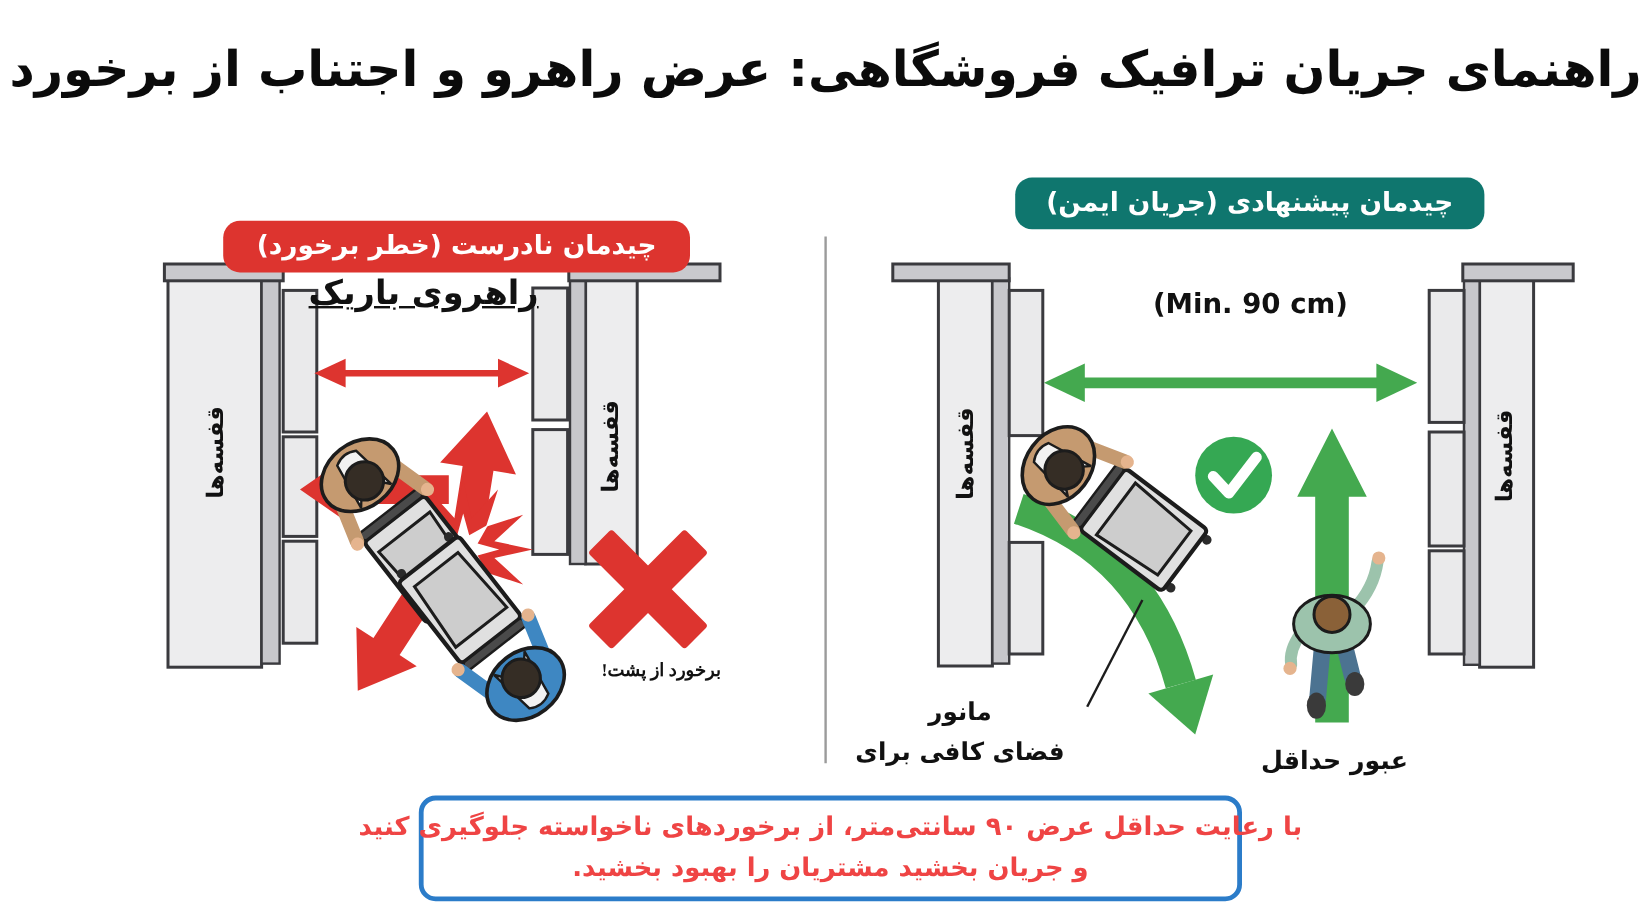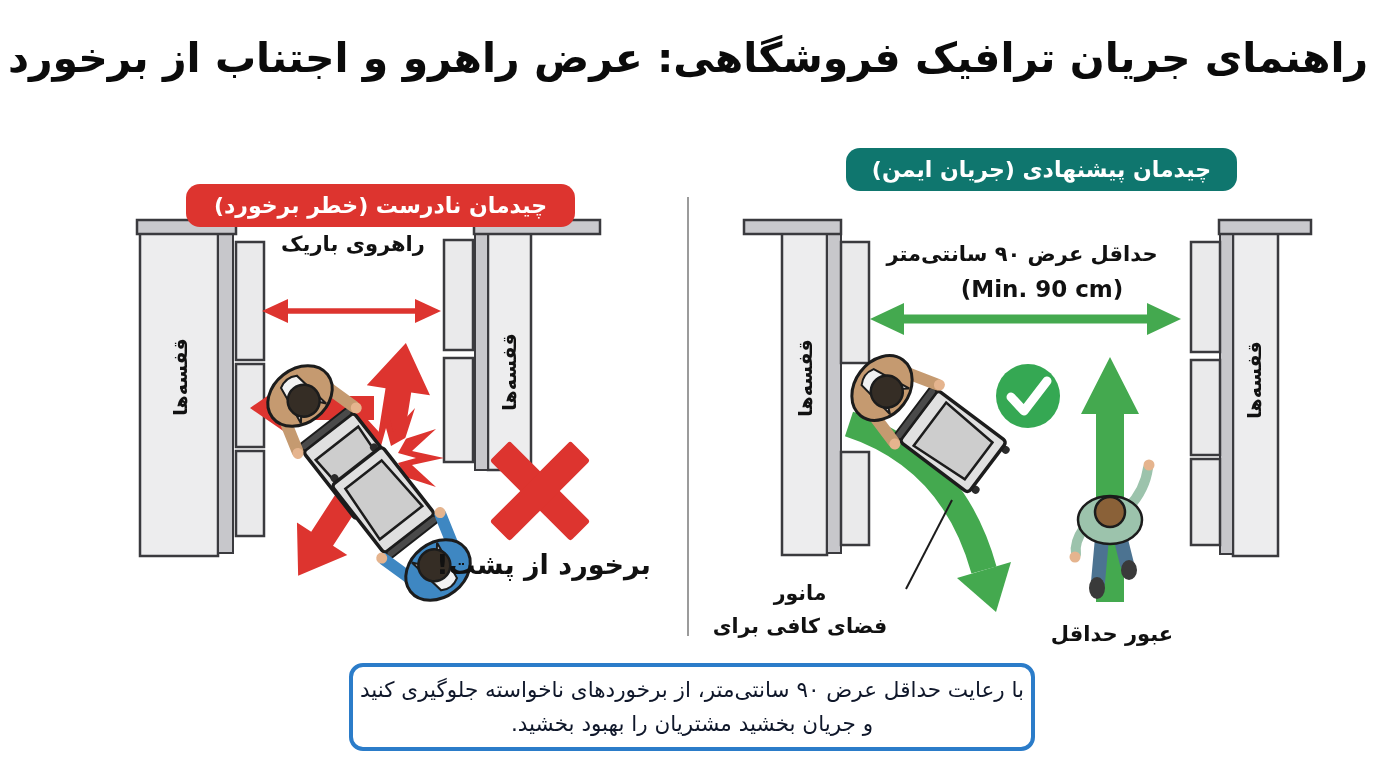--- a/index.html
+++ b/index.html
@@ -16,35 +16,35 @@
     left:0;top:34px;width:1376px;font-size:41px;letter-spacing:-0.5px;
     font-weight:800;color:#0b0b0b;
   }
   .banner{
     height:43px;line-height:43px;border-radius:14px;color:#fff;
     font-size:22px;white-space:nowrap;
   }
   .banner-left{left:186px;top:148px;width:389px;background:#DD342F;margin-top:36px;}
   .banner-right{left:846px;top:148px;width:391px;background:#0f766e;}
   .two-line span{display:block;white-space:nowrap;}
-  .narrow-label{left:243px;top:227px;width:220px;font-size:21px;line-height:34px;}
+  .narrow-label{left:243px;top:227px;width:220px;font-size:28px;line-height:34px;text-decoration:underline;}
   .minwidth-label{left:872px;top:237px;width:300px;font-size:21px;line-height:35px;}
   .minwidth-label .latin{font-size:23px;margin-left:40px;}
-  .collision-label{left:451px;top:549px;width:200px;font-size:27px;white-space:nowrap;}
+  .collision-label{left:451px;top:549px;width:200px;font-size:15px;white-space:nowrap;font-family:Liberation Serif, serif;}
   .maneuver-label{left:700px;top:577px;width:200px;font-size:20.5px;line-height:33px;}
   .safepass-label{left:1032px;top:622px;width:160px;font-size:21px;white-space:nowrap;}
   .shelf-lbl{
     width:110px;height:26px;line-height:26px;font-size:19px;
     transform:rotate(-90deg);white-space:nowrap;
   }
   .footer-note{
     left:349px;top:663px;width:678px;height:80px;background:#fff;
     border:4px solid #2B7CC9;border-radius:14px;z-index:2;position:absolute;
     display:flex;flex-direction:column;justify-content:center;align-items:center;
-    font-size:21.5px;line-height:34px;font-weight:400;color:#0f172a;
+    font-size:21.5px;line-height:34px;font-weight:700;color:#ef4444;
   }
   .footer-note span{display:block;white-space:nowrap;}
 </style>
 </head>
 <body>
 
 <svg class="scene" width="1376" height="768" viewBox="0 0 1376 768">
   <defs>
     <g id="cart">
       <circle cx="-25" cy="-50" r="4" fill="#2b2b2b"></circle>
@@ -175,21 +175,20 @@
 <div class="lbl title" dir="rtl">راهنمای جریان ترافیک فروشگاهی: عرض راهرو و اجتناب از برخورد</div>
 
 <div class="lbl banner banner-left" dir="rtl">چیدمان نادرست (خطر برخورد)</div>
 <div class="lbl banner banner-right" dir="rtl">چیدمان پیشنهادی (جریان ایمن)</div>
 
 <div class="lbl two-line narrow-label">
   <span dir="rtl">راهروی باریک</span>
 </div>
 
 <div class="lbl two-line minwidth-label">
-  <span dir="rtl">حداقل عرض ۹۰ سانتی‌متر</span>
   <span dir="ltr" class="latin">(Min. 90 cm)</span>
 </div>
 
 <div class="lbl collision-label" dir="rtl">برخورد از پشت!</div>
 
 <div class="lbl two-line maneuver-label">
   <span dir="rtl">مانور</span>
   <span dir="rtl">فضای کافی برای</span>
 </div>
 

